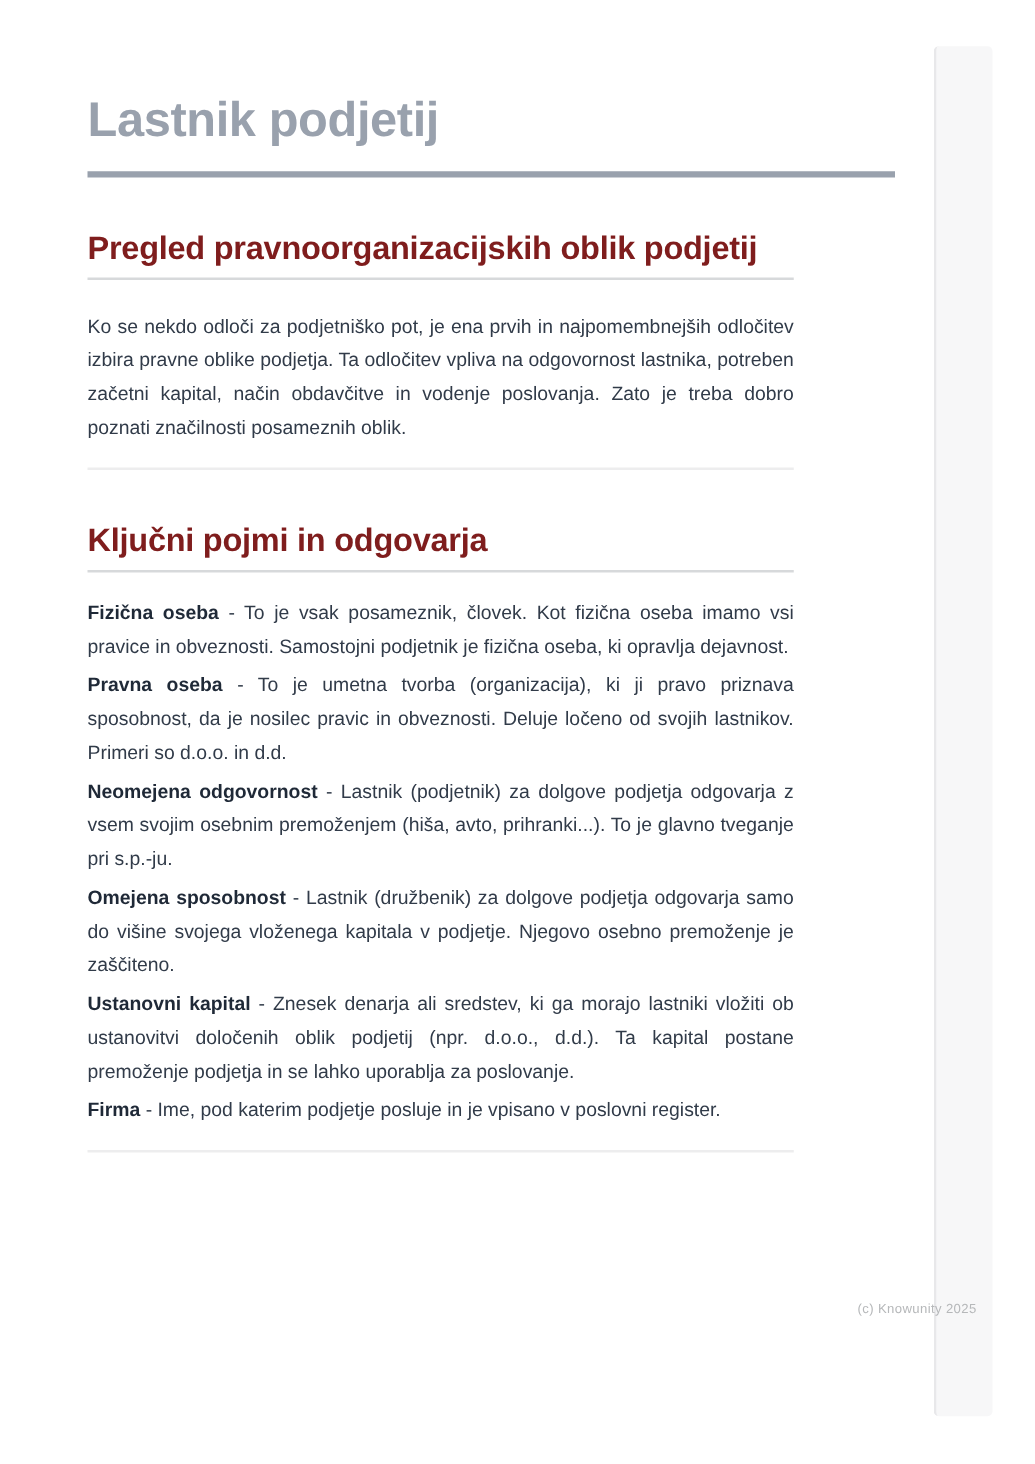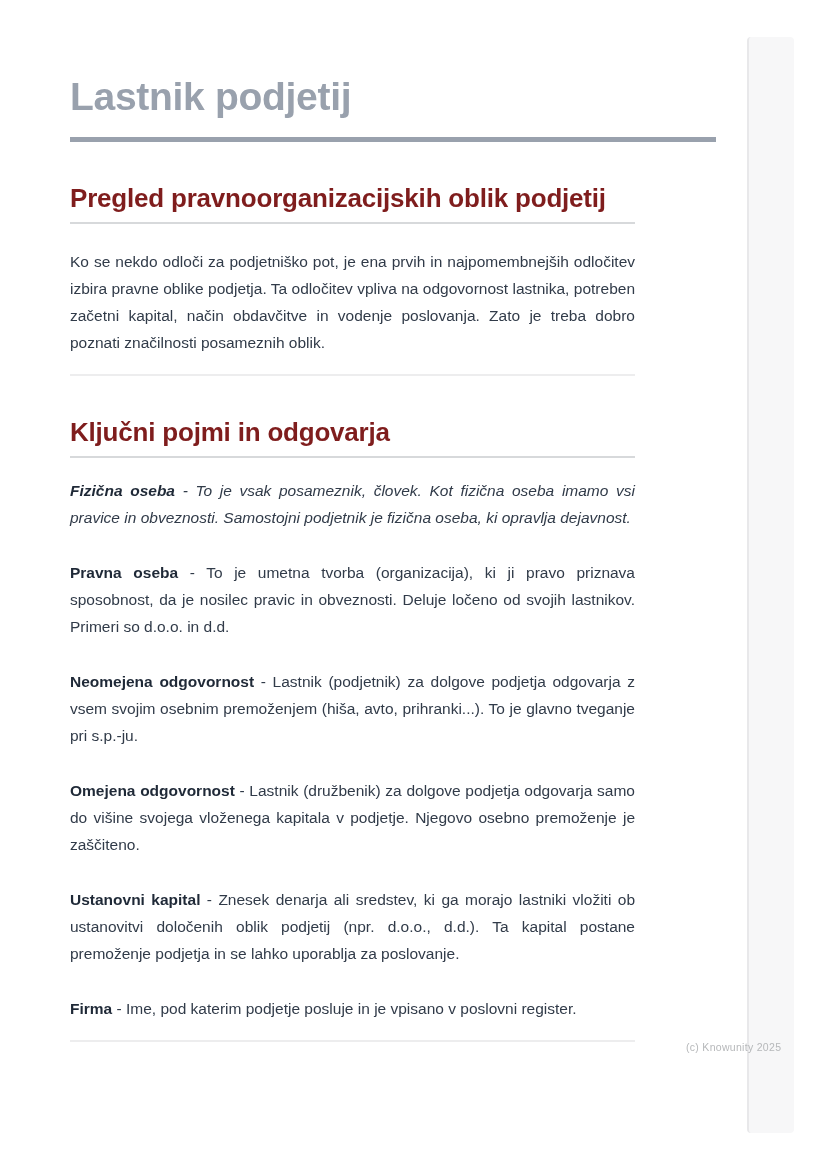--- a/index.html
+++ b/index.html
@@ -75,25 +75,24 @@
     margin-top: 6px;
   }
   p.body-p {
     margin: 24px 0 0 0;
     font-size: 15.5px;
     line-height: 27px;
     text-align: justify;
     color: #313b49;
   }
   p.body-p.def {
-    margin-top: 28px;
+    margin-top: 4px;
   }
   p.body-p.def:first-of-type {
     margin-top: 19px;
-    font-style: italic;
   }
   b.term {
     font-weight: 700;
     color: #1f2937;
   }
   hr.section-divider {
     border: none;
     height: 2px;
     background: #ededee;
     margin: 18px 0 0 0;
@@ -126,21 +125,21 @@
     <section>
       <h2 class="section-h">Ključni pojmi in odgovarja</h2>
       <div class="heading-divider"></div>
 
       <p class="body-p def"><b class="term">Fizična oseba</b><span> - To je vsak posameznik, človek. Kot fizična oseba imamo vsi pravice in obveznosti. Samostojni podjetnik je fizična oseba, ki opravlja dejavnost.</span></p>
 
       <p class="body-p def"><b class="term">Pravna oseba</b><span> - To je umetna tvorba (organizacija), ki ji pravo priznava sposobnost, da je nosilec pravic in obveznosti. Deluje ločeno od svojih lastnikov. Primeri so d.o.o. in d.d.</span></p>
 
       <p class="body-p def"><b class="term">Neomejena odgovornost</b><span> - Lastnik (podjetnik) za dolgove podjetja odgovarja z vsem svojim osebnim premoženjem (hiša, avto, prihranki...). To je glavno tveganje pri s.p.-ju.</span></p>
 
-      <p class="body-p def"><b class="term">Omejena odgovornost</b><span> - Lastnik (družbenik) za dolgove podjetja odgovarja samo do višine svojega vloženega kapitala v podjetje. Njegovo osebno premoženje je zaščiteno.</span></p>
+      <p class="body-p def"><b class="term">Omejena sposobnost</b><span> - Lastnik (družbenik) za dolgove podjetja odgovarja samo do višine svojega vloženega kapitala v podjetje. Njegovo osebno premoženje je zaščiteno.</span></p>
 
       <p class="body-p def"><b class="term">Ustanovni kapital</b><span> - Znesek denarja ali sredstev, ki ga morajo lastniki vložiti ob ustanovitvi določenih oblik podjetij (npr. d.o.o., d.d.). Ta kapital postane premoženje podjetja in se lahko uporablja za poslovanje.</span></p>
 
       <p class="body-p def"><b class="term">Firma</b><span> - Ime, pod katerim podjetje posluje in je vpisano v poslovni register.</span></p>
     </section>
 
     <hr class="section-divider">
 
 
   </div>

